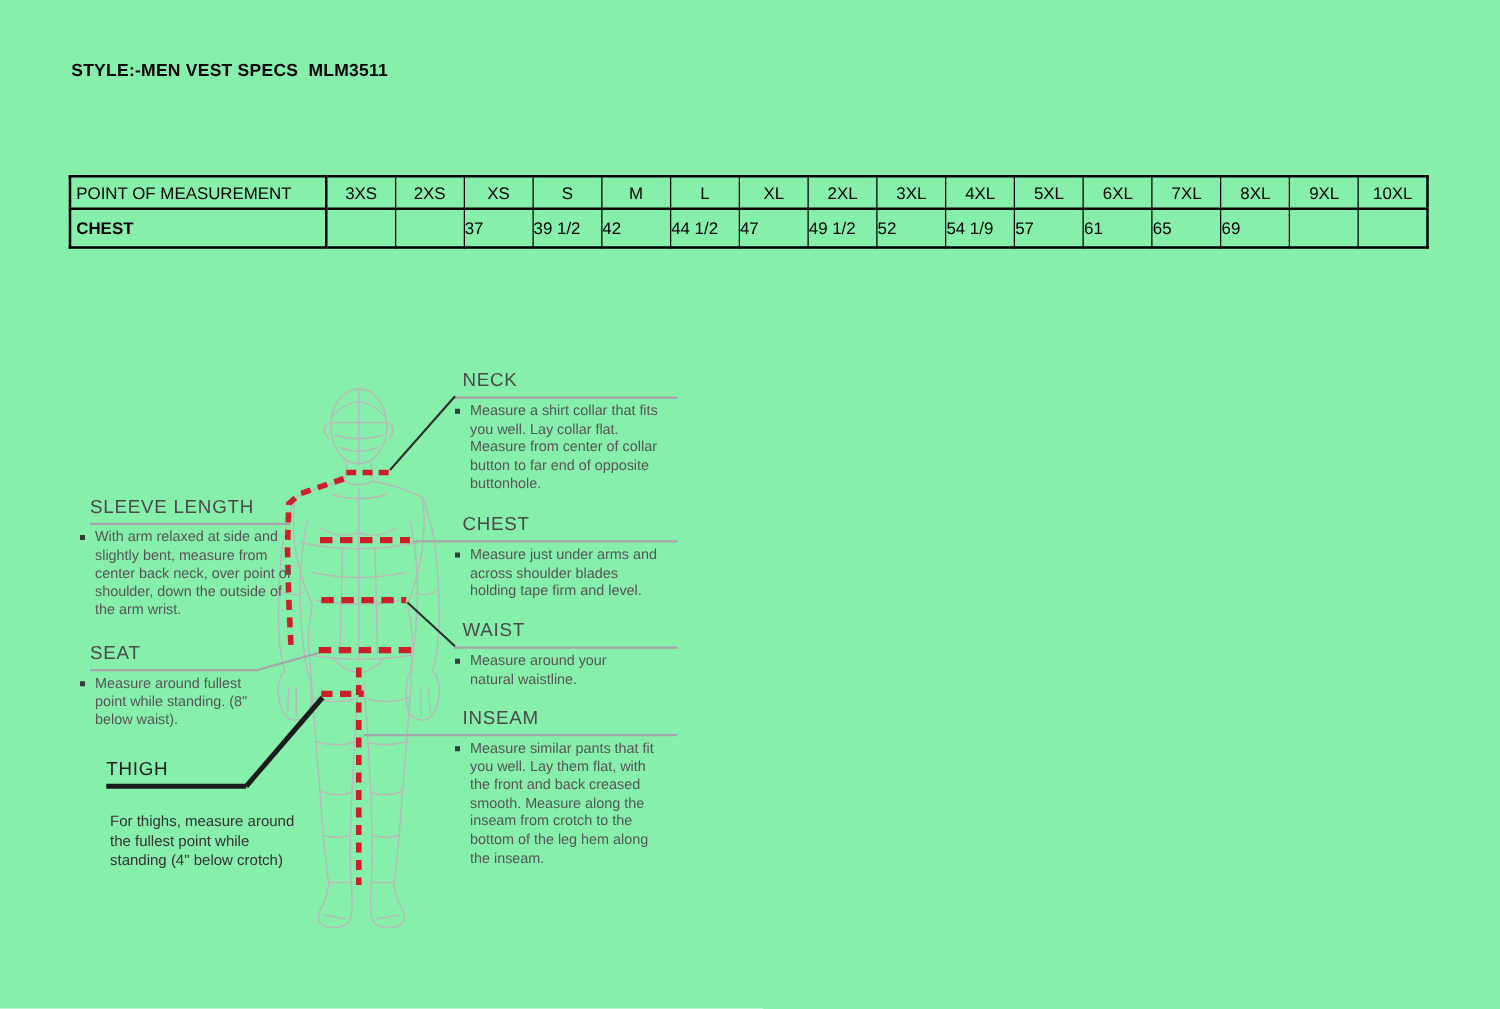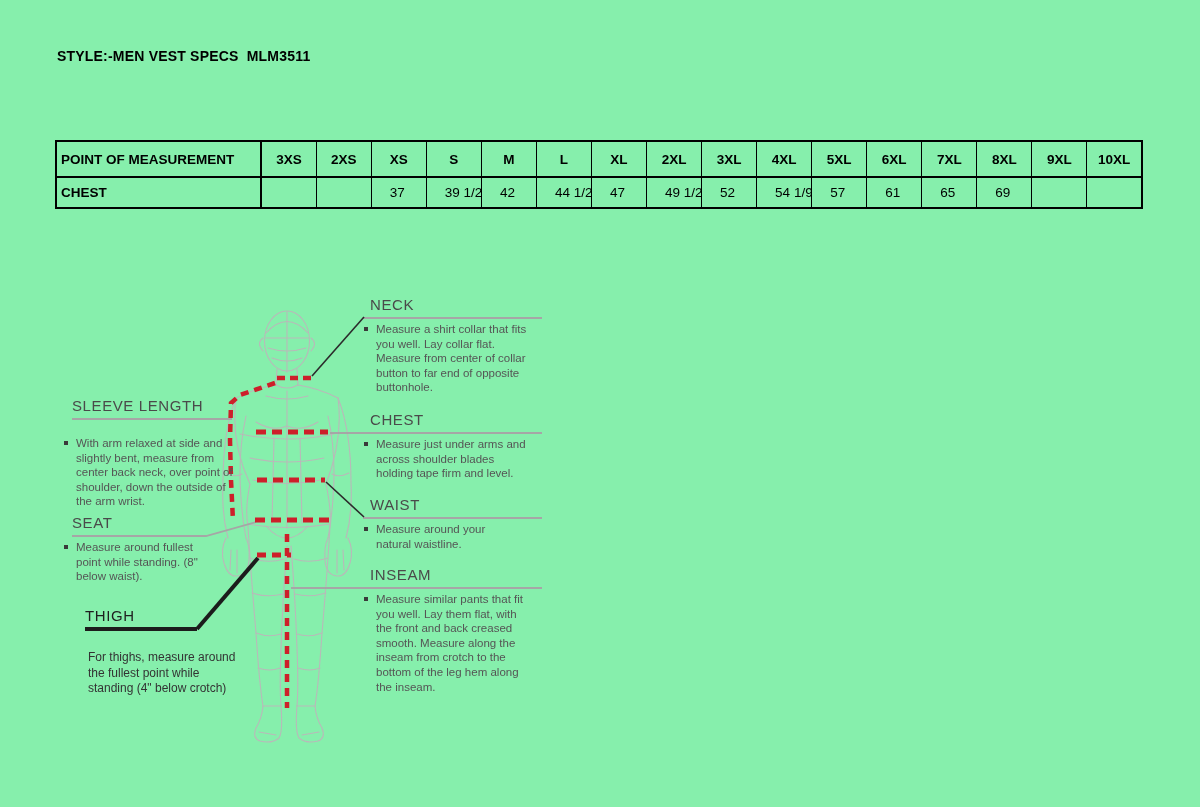--- a/index.html
+++ b/index.html
@@ -31,29 +31,29 @@
     font-family: "Liberation Sans", sans-serif;
   }
   .size-table th, .size-table td {
     border: 1.5px solid #000;
     font-size: 13.5px;
     overflow: hidden;
     white-space: nowrap;
   }
   .size-table thead tr { border-bottom: 2.5px solid #000; }
   .size-table th {
-    height: 36px;
-    font-weight: bold;
+    height: 26px;
+    font-weight: normal;
     text-align: center;
     vertical-align: middle;
   }
   .size-table th.poml { text-align: left; padding-left: 4px; border-right: 2.5px solid #000; }
   .size-table td { height: 31px; vertical-align: middle; }
   .size-table td.row-label { font-weight: bold; padding-left: 4px; border-right: 2.5px solid #000; }
-  .size-table td.cell { padding-left: 18px; font-weight: normal; }
+  .size-table td.cell { padding-left: 0; font-weight: normal; }
   .doc-note {
     position: absolute;
     left: 57px; top: 257px;
     font-size: 13.5px;
     font-weight: bold;
     white-space: nowrap;
   }
   .diagram {
     position: absolute;
     left: 60px; top: 288px;
@@ -270,21 +270,21 @@
       <div class="g-head">INSEAM</div>
     </div>
     <div class="guide-section g-body" style="left:304px; top:304px;">
       <span class="sq"></span>
       <p class="g-text w152">Measure similar pants that fit you well. Lay them flat, with the front and back creased smooth. Measure along the inseam from crotch to the bottom of the leg hem along the inseam.</p>
     </div>
 
     <div class="guide-section" style="left:12px; top:110px;">
       <div class="g-head">SLEEVE LENGTH</div>
     </div>
-    <div class="guide-section g-body" style="left:4px; top:148px;">
+    <div class="guide-section g-body" style="left:4px; top:135px;">
       <span class="sq"></span>
       <p class="g-text w158">With arm relaxed at side and slightly bent, measure from center back neck, over point of shoulder, down the outside of the arm wrist.</p>
     </div>
 
     <div class="guide-section" style="left:12px; top:227px;">
       <div class="g-head">SEAT</div>
     </div>
     <div class="guide-section g-body" style="left:4px; top:252px;">
       <span class="sq"></span>
       <p class="g-text w140">Measure around fullest point while standing. (8" below waist).</p>

